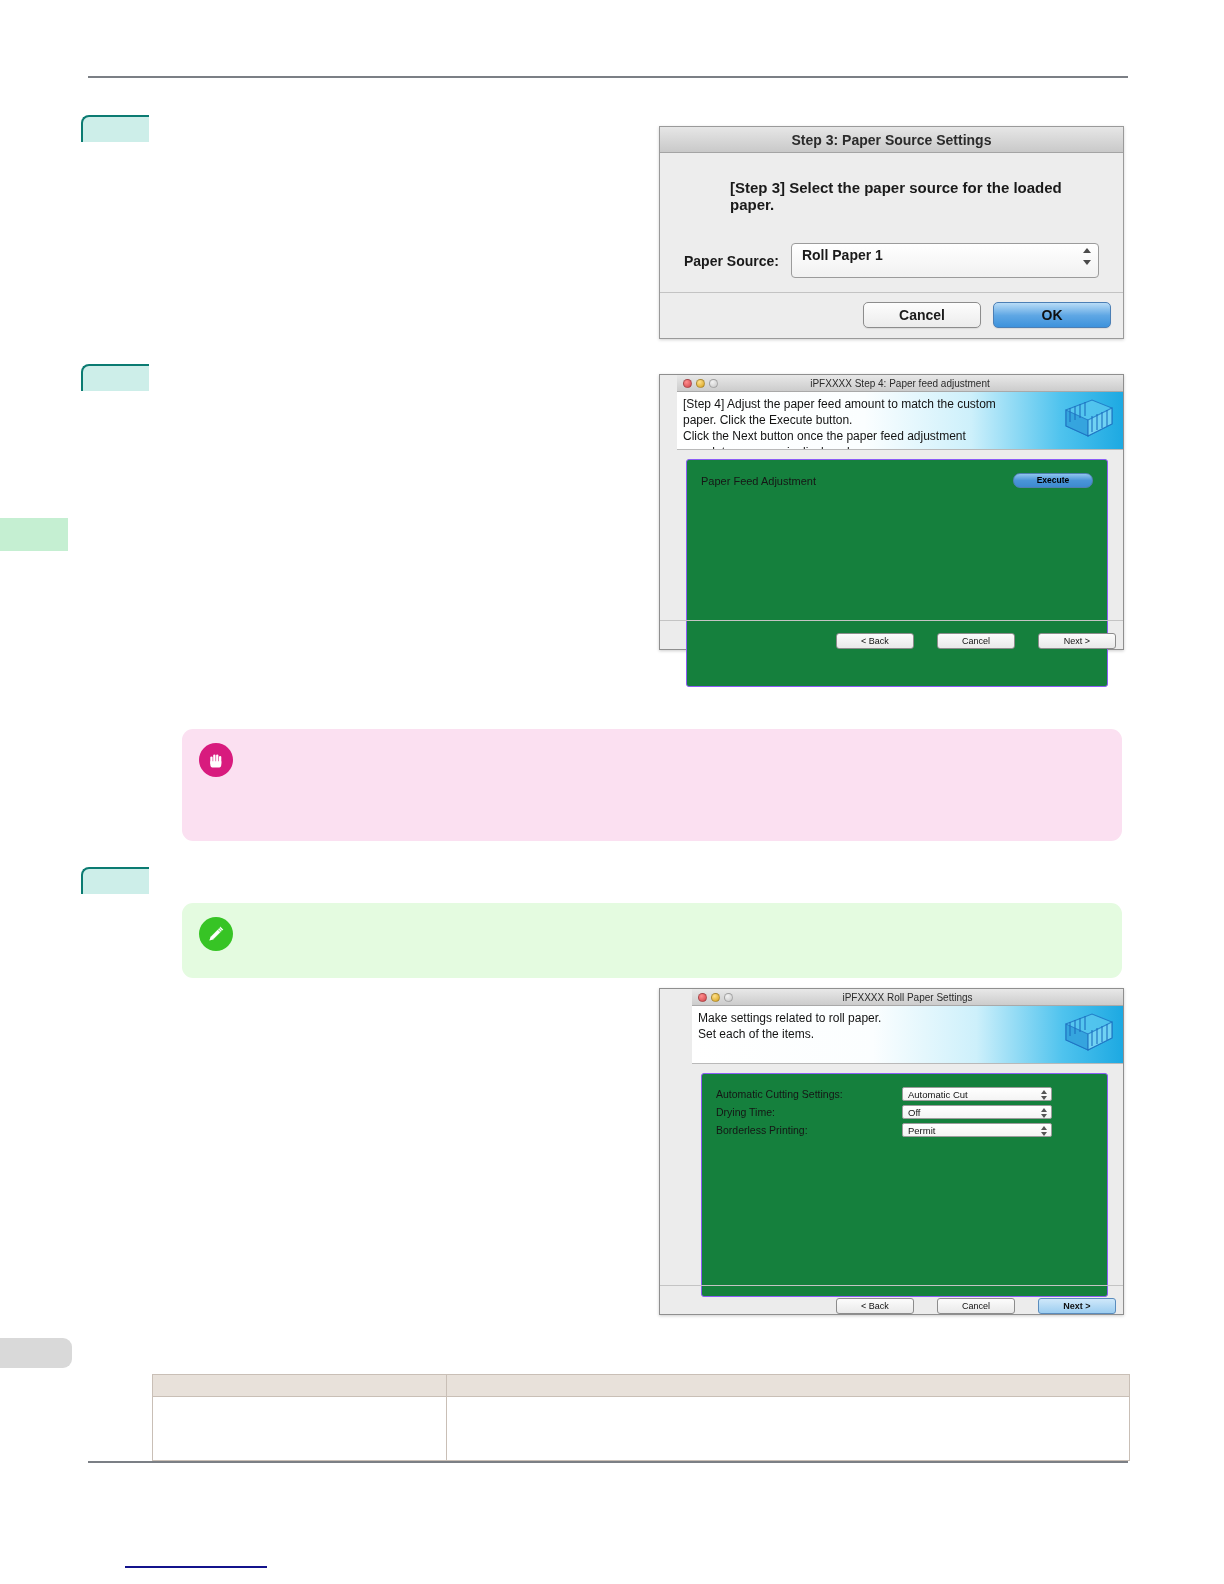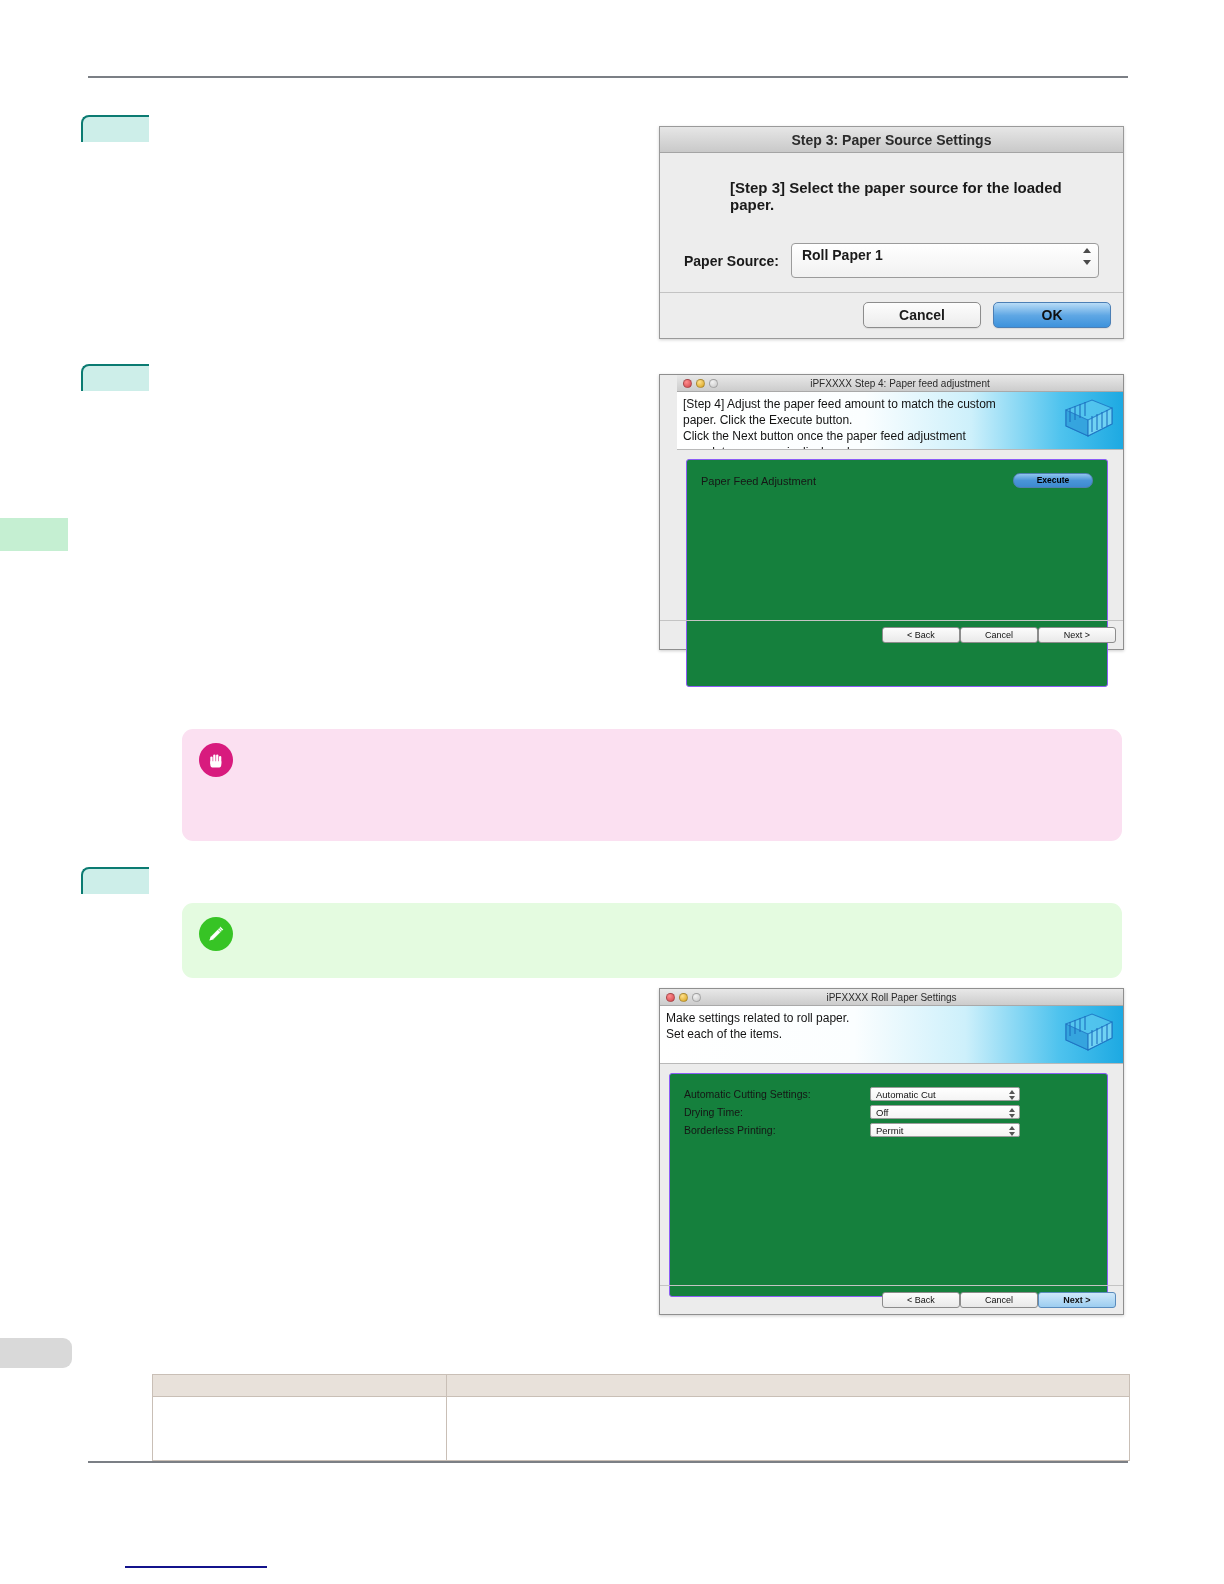--- a/index.html
+++ b/index.html
@@ -199,21 +199,21 @@
   }
 
   
   .wiz {
     position: absolute;
     background: #ececec;
     border: 1px solid #8f8f8f;
     box-shadow: 0 1px 3px rgba(0,0,0,0.2);
   }
   .wiz.w-feed { left: 659px; top: 374px; width: 465px; height: 276px; padding-left: 17px; }
-  .wiz.w-roll  { left: 659px; top: 988px; width: 465px; height: 327px; }
+  .wiz.w-roll  { left: 659px; top: 988px; width: 465px; height: 327px; padding-left: 32px; }
 
   .wiz-titlebar {
     height: 17px;
     background: linear-gradient(#e8e8e8, #cccccc);
     border-bottom: 1px solid #a9a9a9;
     position: relative;
   }
   .wiz-title {
     font-size: 10px;
     color: #2b2b2b;
@@ -333,22 +333,22 @@
   .mini-popup .mini-stepper i.up { border-bottom: 4px solid #555; }
   .mini-popup .mini-stepper i.dn { border-top: 4px solid #555; }
 
   .wiz-footer {
     position: absolute;
     left: 0; right: 0; bottom: 0;
     height: 29px;
     border-top: 1px solid #c4c4c4;
     display: flex;
     justify-content: flex-end;
-    align-items: center;
-    gap: 0;
+    align-items: flex-end;
+    gap: 23px;
     padding-right: 7px;
   }
   .wiz-btn {
     width: 78px;
     height: 16px;
     border: 1px solid #8c8c8c;
     border-radius: 3px;
     background: linear-gradient(#fcfcfc, #e9e9e9);
     font-size: 9px;
     color: #101010;

